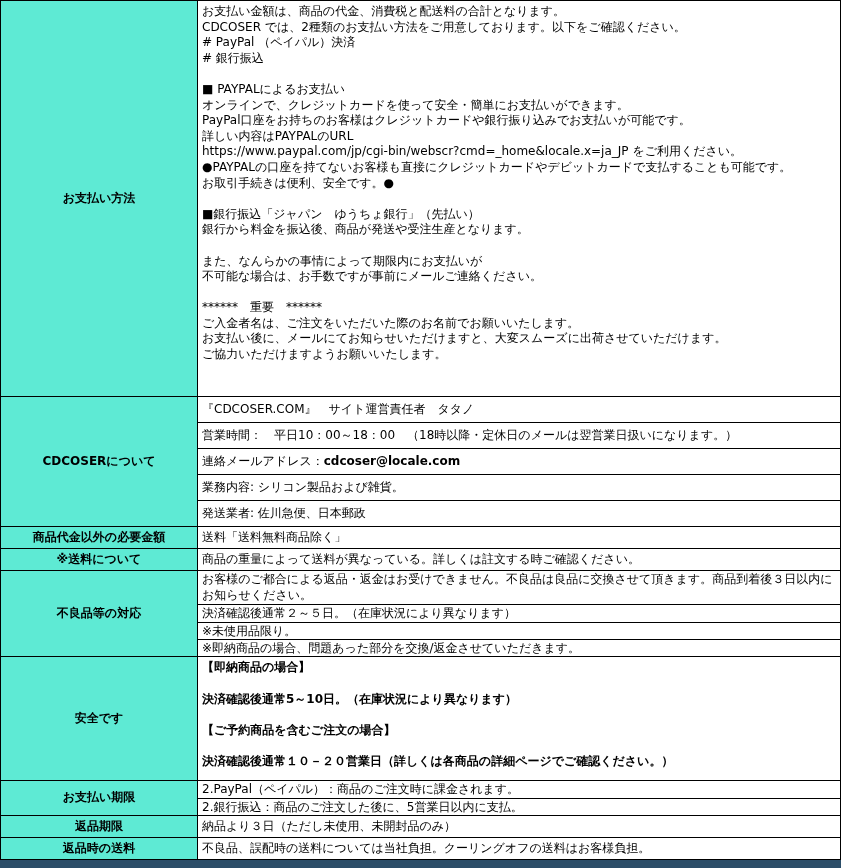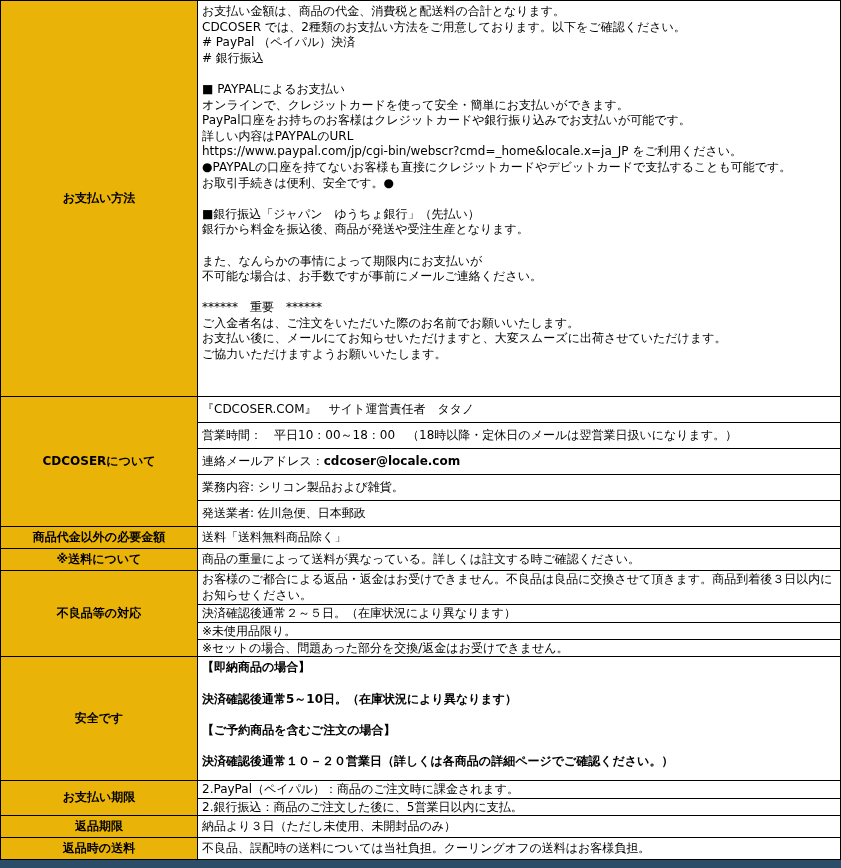--- a/index.html
+++ b/index.html
@@ -11,21 +11,21 @@
     color:#000000;
   }
   table.info {
     width:841px;
     border-collapse:collapse;
     table-layout:fixed;
   }
   col.c-label { width:197px; }
   th, td { border:1px solid #000000; }
   th.lbl {
-    background:#eab308;
+    background:#5eead4;
     font-weight:bold;
     text-align:center;
     vertical-align:middle;
     font-size:12px;
     padding:2px;
     line-height:1.3;
   }
   td {
     font-size:12px;
     line-height:1.3;
@@ -115,21 +115,21 @@
       <th class="lbl" rowspan="4">不良品等の対応</th>
       <td>お客様のご都合による返品・返金はお受けできません。不良品は良品に交換させて頂きます。商品到着後３日以内にお知らせください。</td>
     </tr>
     <tr>
       <td class="h16">決済確認後通常２～５日。（在庫状況により異なります）</td>
     </tr>
     <tr>
       <td class="h16">※未使用品限り。</td>
     </tr>
     <tr>
-      <td class="h16">※セットの場合、問題あった部分を交換/返金はお受けできません。</td>
+      <td class="h16">※即納商品の場合、問題あった部分を交換/返金させていただきます。</td>
     </tr>
 
     <tr>
       <th class="lbl">安全です</th>
       <td class="pre delivery-cell">【即納商品の場合】
 
 決済確認後通常5～10日。（在庫状況により異なります）
 
 【ご予約商品を含むご注文の場合】
 

